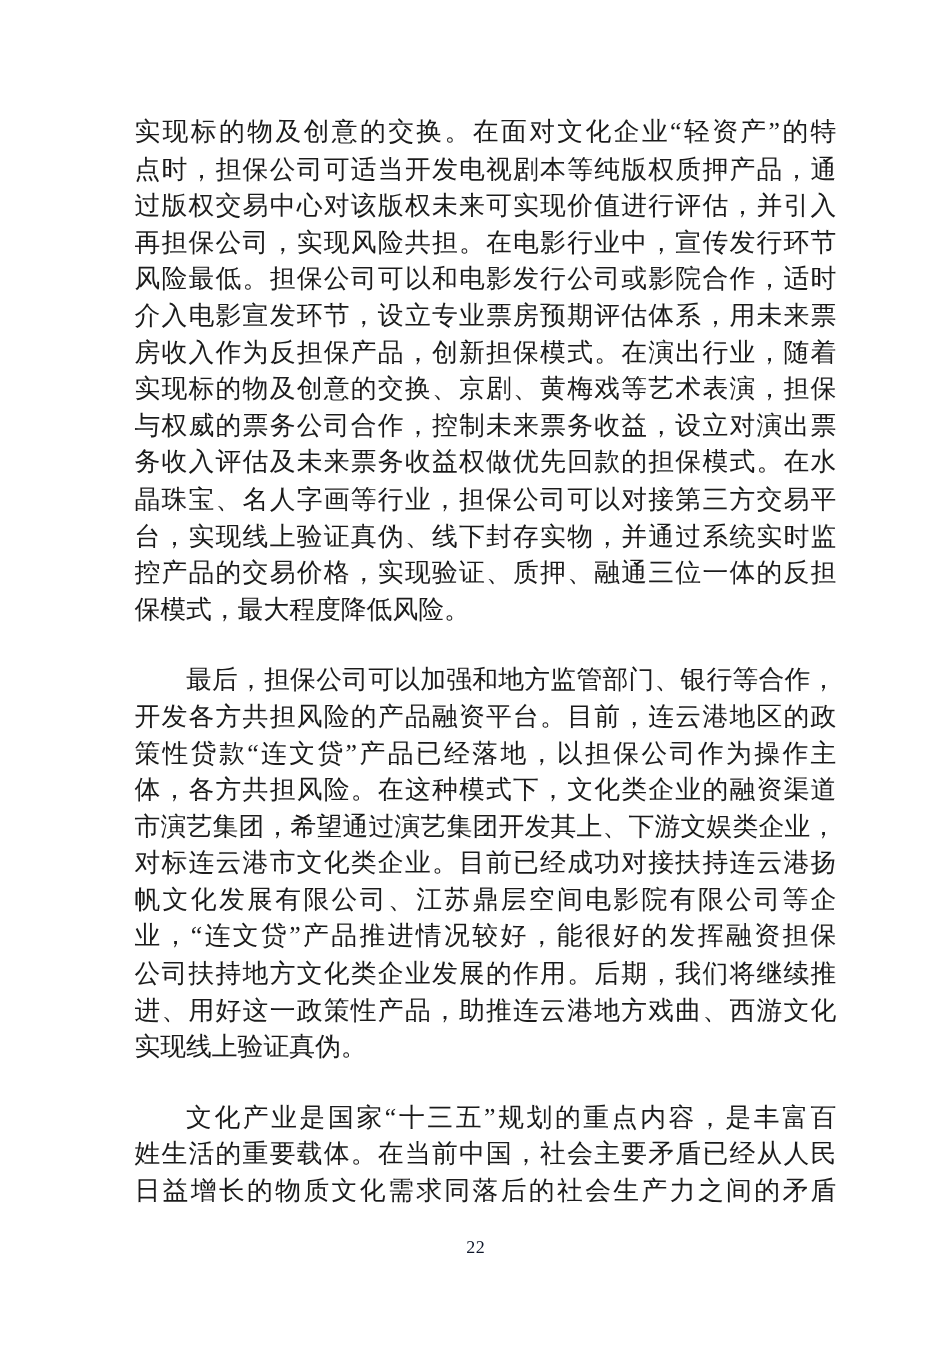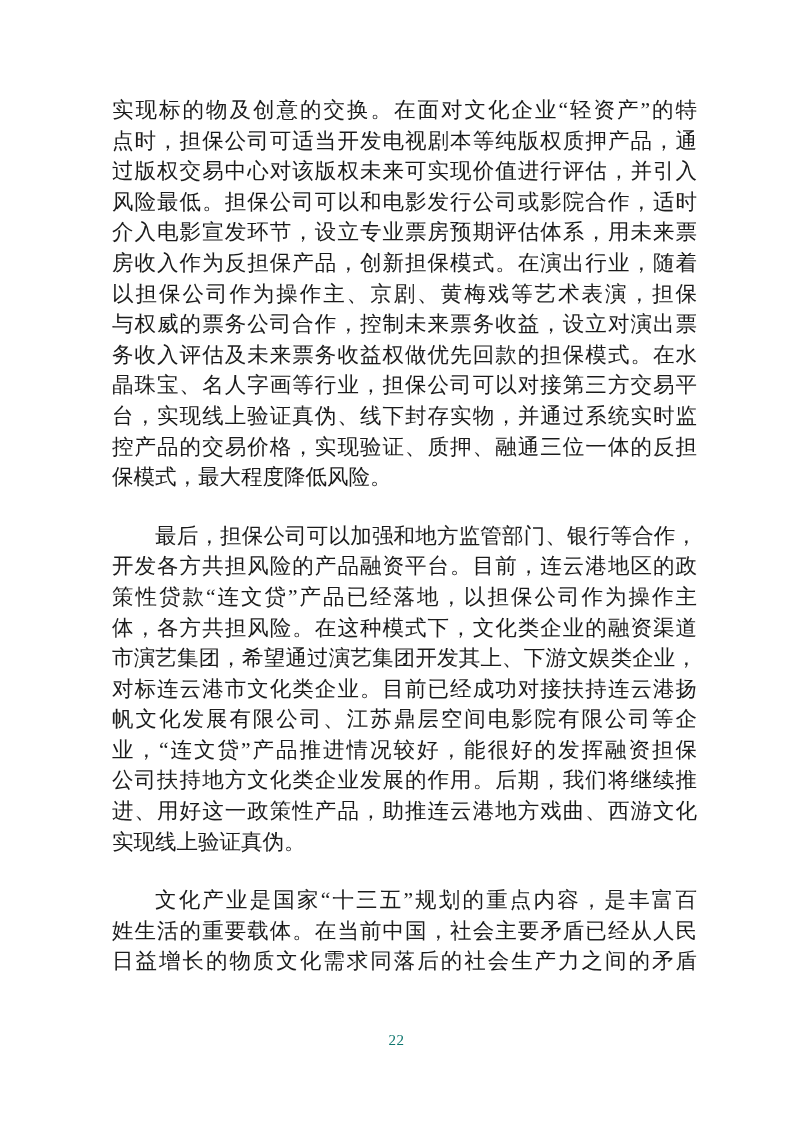--- a/index.html
+++ b/index.html
@@ -42,38 +42,39 @@
     text-indent: 2em;
     margin-top: 28px;
   }
   .pageno {
     position: absolute;
     left: 0;
     right: 0;
     top: 1032px;
     text-align: center;
     font-size: 15px;
-    color: #0f766e;
+    color: #0f172a;
     letter-spacing: 0.5px;
   }
 </style>
 </head>
 <body>
 
 <div class="page">
   <div class="textblock">
 
     <div class="para">
       <div class="line j">实现标的物及创意的交换。在面对文化企业“轻资产”的特</div>
       <div class="line j">点时，担保公司可适当开发电视剧本等纯版权质押产品，通</div>
       <div class="line j">过版权交易中心对该版权未来可实现价值进行评估，并引入</div>
+      <div class="line j">再担保公司，实现风险共担。在电影行业中，宣传发行环节</div>
       <div class="line j">风险最低。担保公司可以和电影发行公司或影院合作，适时</div>
       <div class="line j">介入电影宣发环节，设立专业票房预期评估体系，用未来票</div>
       <div class="line j">房收入作为反担保产品，创新担保模式。在演出行业，随着</div>
-      <div class="line j">以担保公司作为操作主、京剧、黄梅戏等艺术表演，担保</div>
+      <div class="line j">实现标的物及创意的交换、京剧、黄梅戏等艺术表演，担保</div>
       <div class="line j">与权威的票务公司合作，控制未来票务收益，设立对演出票</div>
       <div class="line j">务收入评估及未来票务收益权做优先回款的担保模式。在水</div>
       <div class="line j">晶珠宝、名人字画等行业，担保公司可以对接第三方交易平</div>
       <div class="line j">台，实现线上验证真伪、线下封存实物，并通过系统实时监</div>
       <div class="line j">控产品的交易价格，实现验证、质押、融通三位一体的反担</div>
       <div class="line">保模式，最大程度降低风险。</div>
     </div>
 
     <div class="para">
       <div class="line j ind">最后，担保公司可以加强和地方监管部门、银行等合作，</div>

